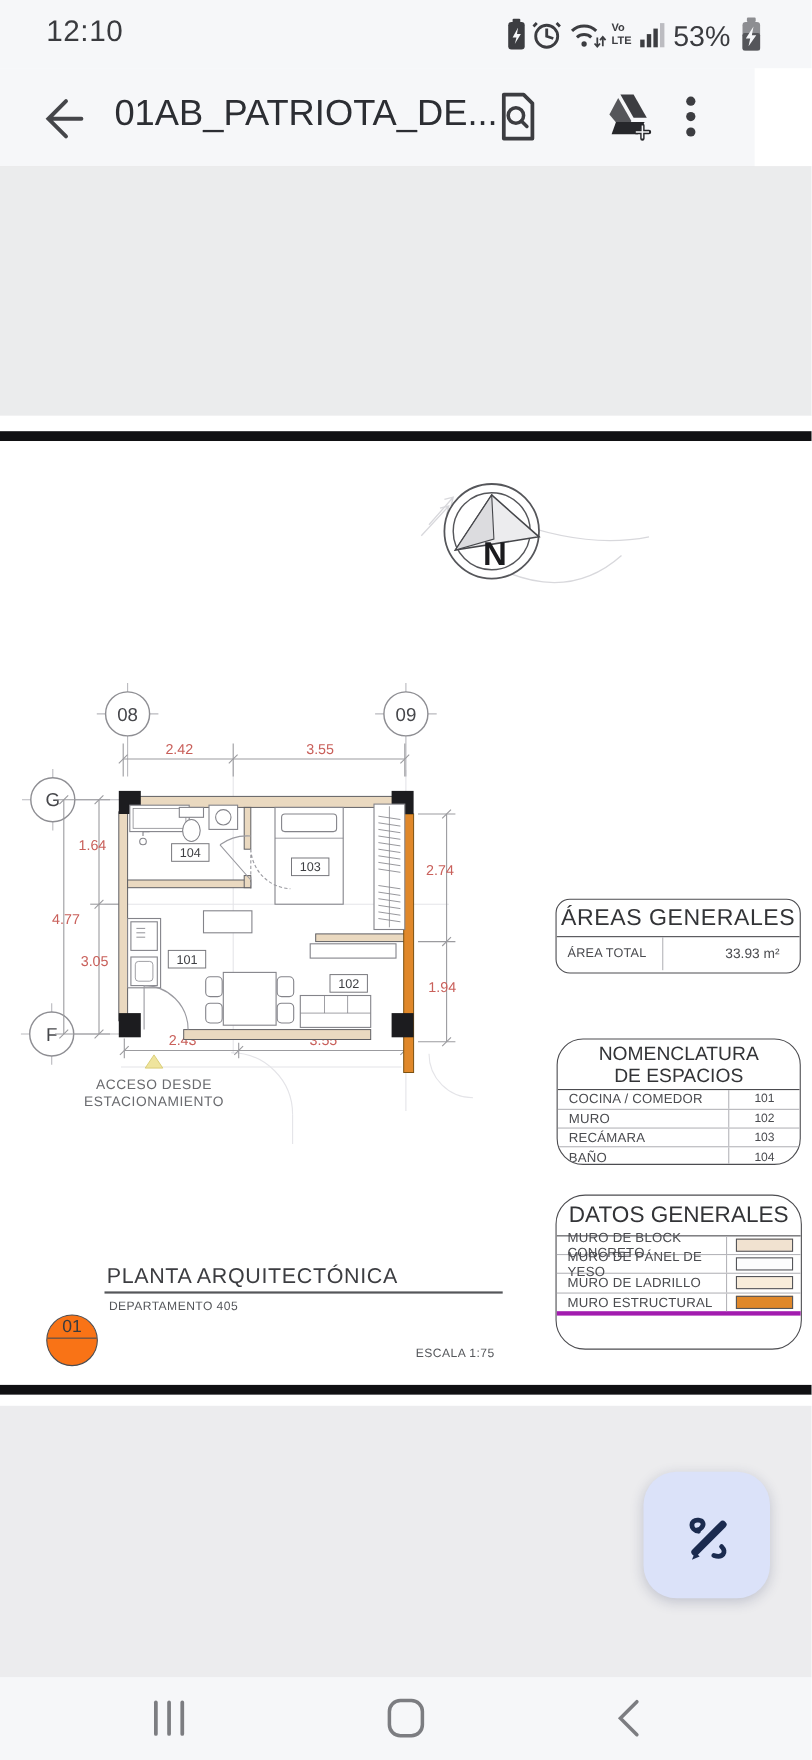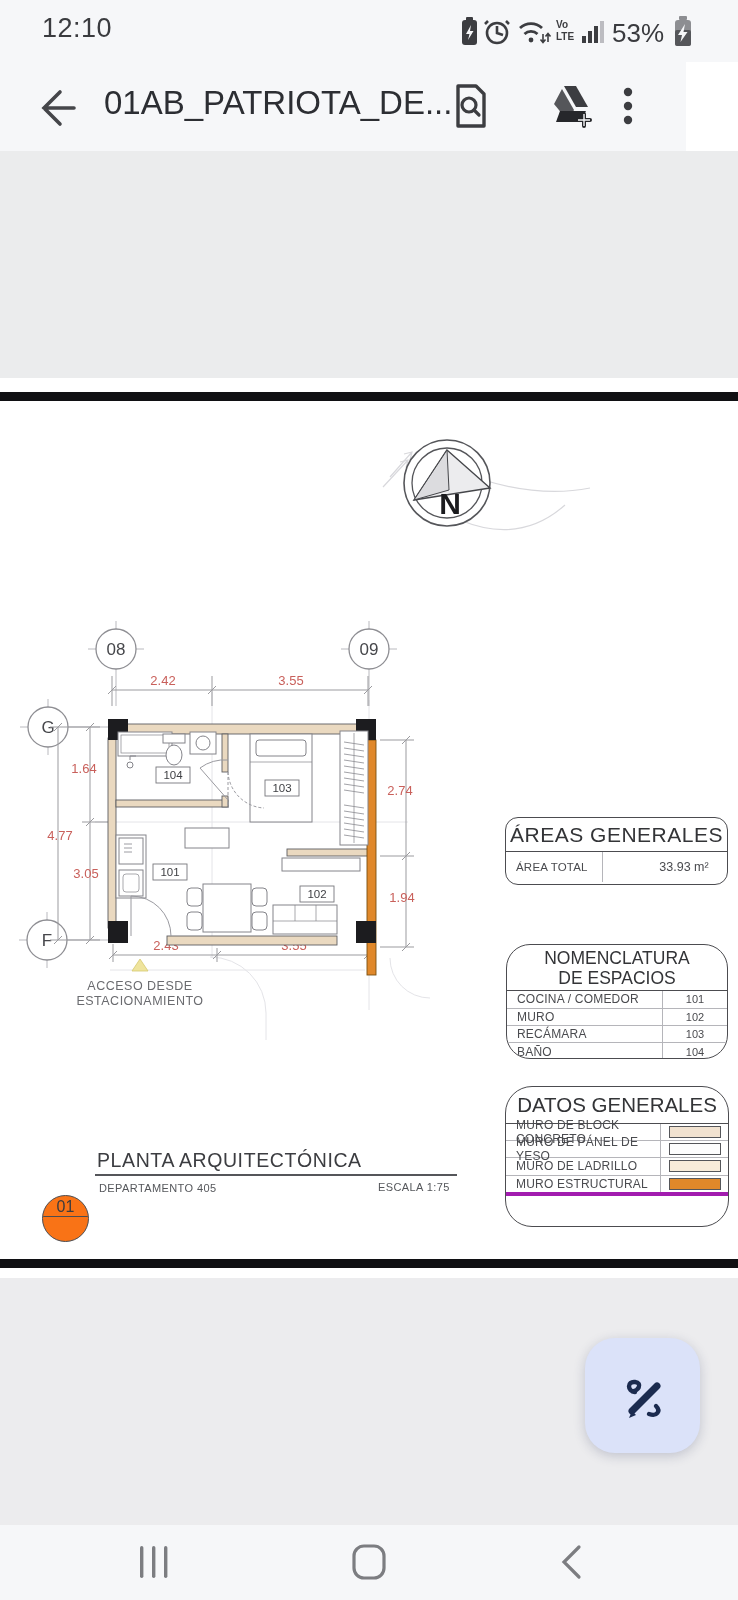--- a/index.html
+++ b/index.html
@@ -391,21 +391,21 @@
     </div>
 
     
     <div class="tb-circle" style="top:754px;">
       <div class="num">01</div>
       <div class="chord"></div>
     </div>
     <div class="tb-title" style="top:748px;">PLANTA ARQUITECTÓNICA</div>
     <div class="tb-rule" style="top:773px;"></div>
     <div class="tb-sub" style="top:781px;">DEPARTAMENTO 405</div>
-    <div class="tb-scale" style="top:780px;padding-left:45px;">ESCALA 1:75</div>
+    <div class="tb-scale" style="top:824px;padding-left:45px;">ESCALA 1:75</div>
   </div>
 
   <div class="black-bar-bot"></div>
   <div class="white-strip-bot"></div>
   <div class="bottom-gray"></div>
 
   <div class="fab">
     <svg width="56" height="56" viewBox="0 0 56 56">
       <path d="M17 43 L42 18" stroke="#1b2b4f" stroke-width="7" stroke-linecap="round"></path>
       <path d="M17 43 l-3 7 7 -3 z" fill="#1b2b4f"></path>

